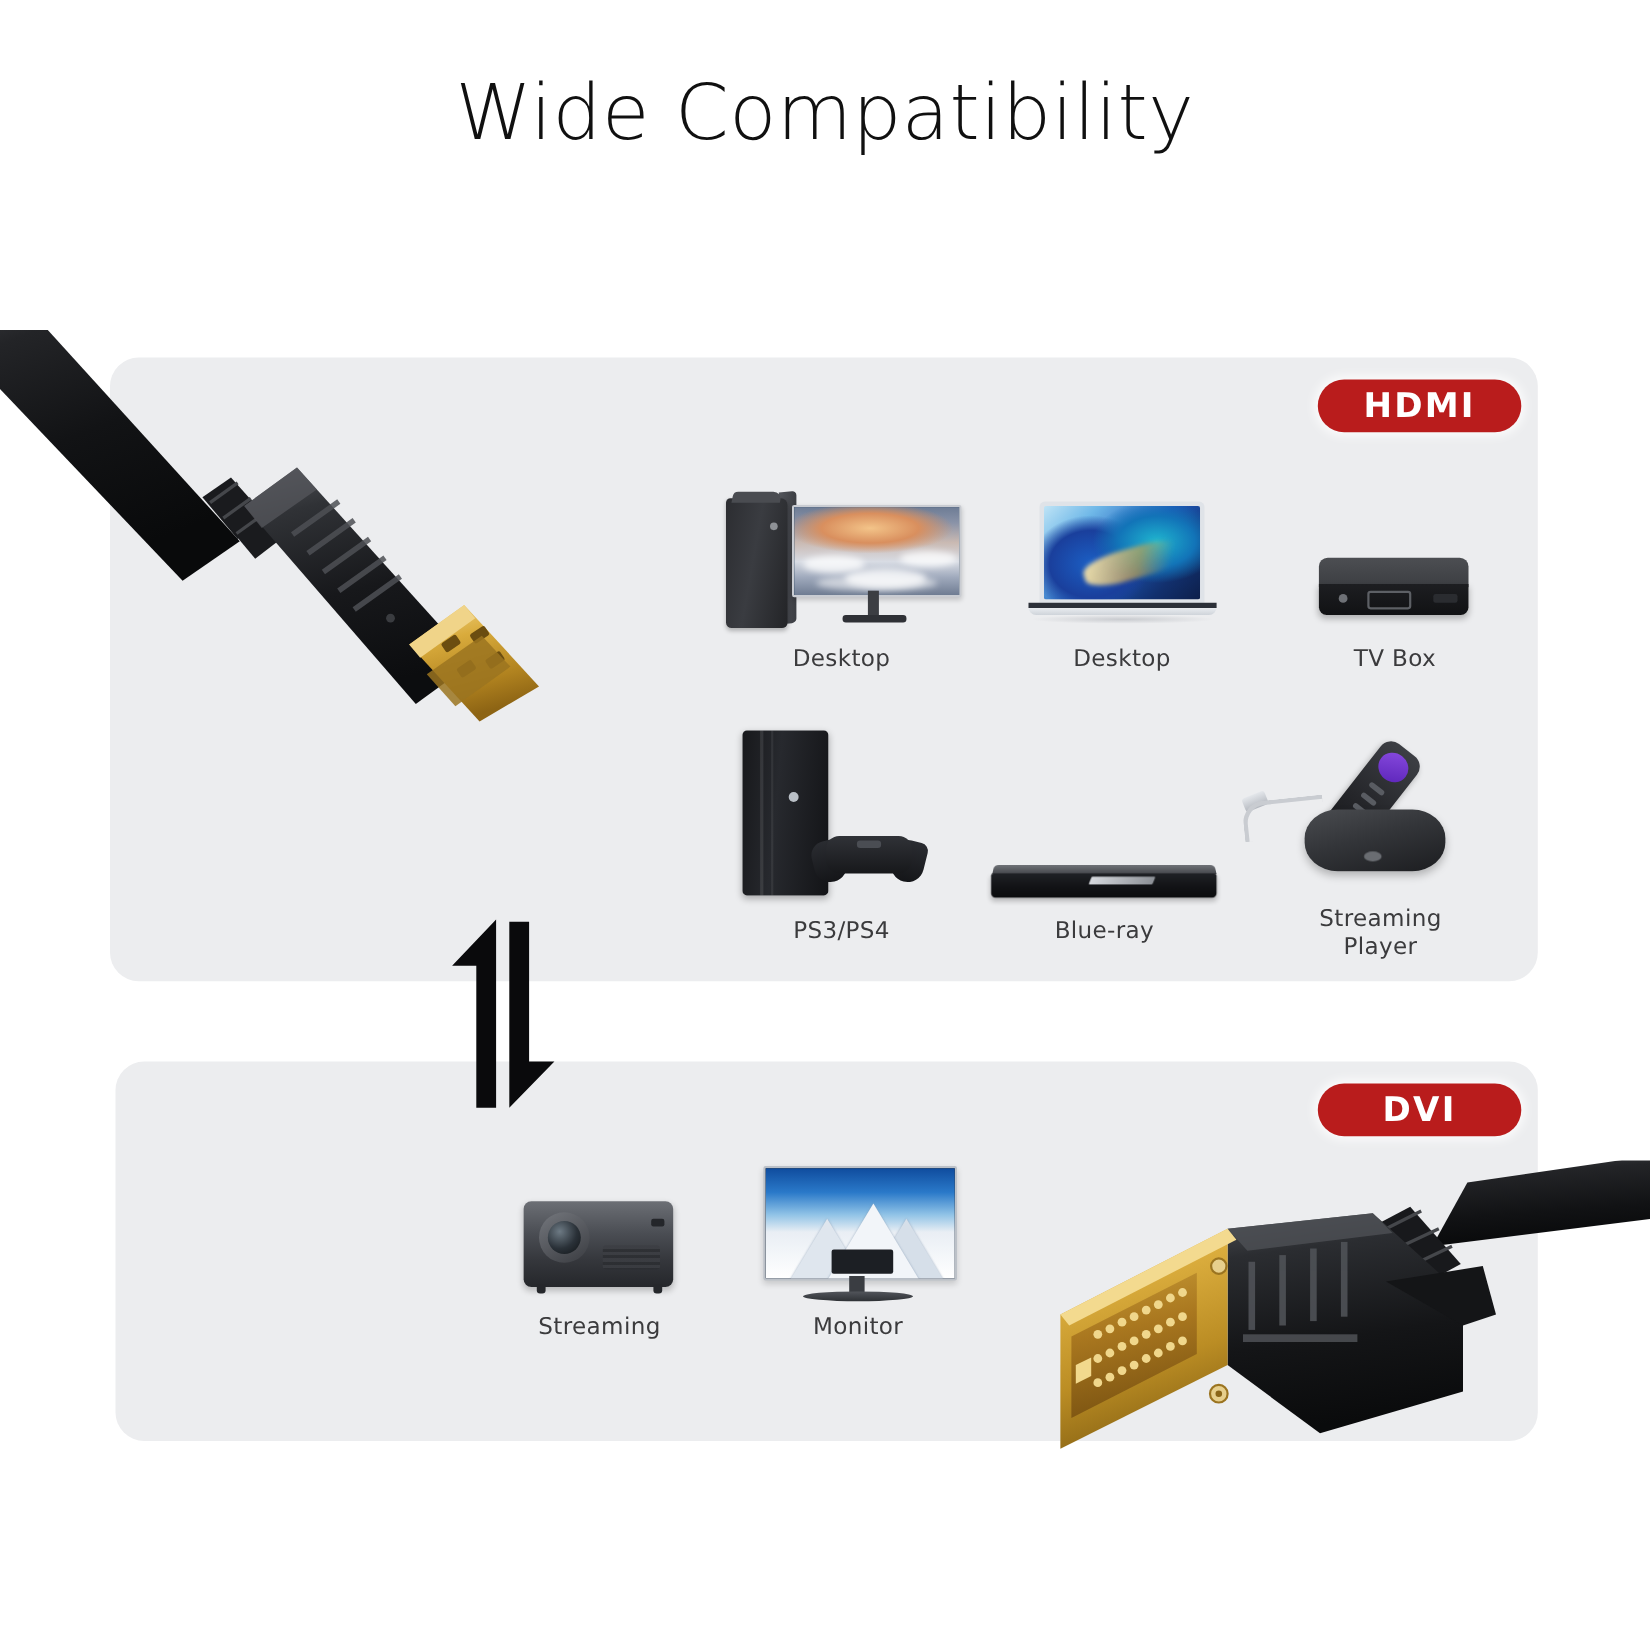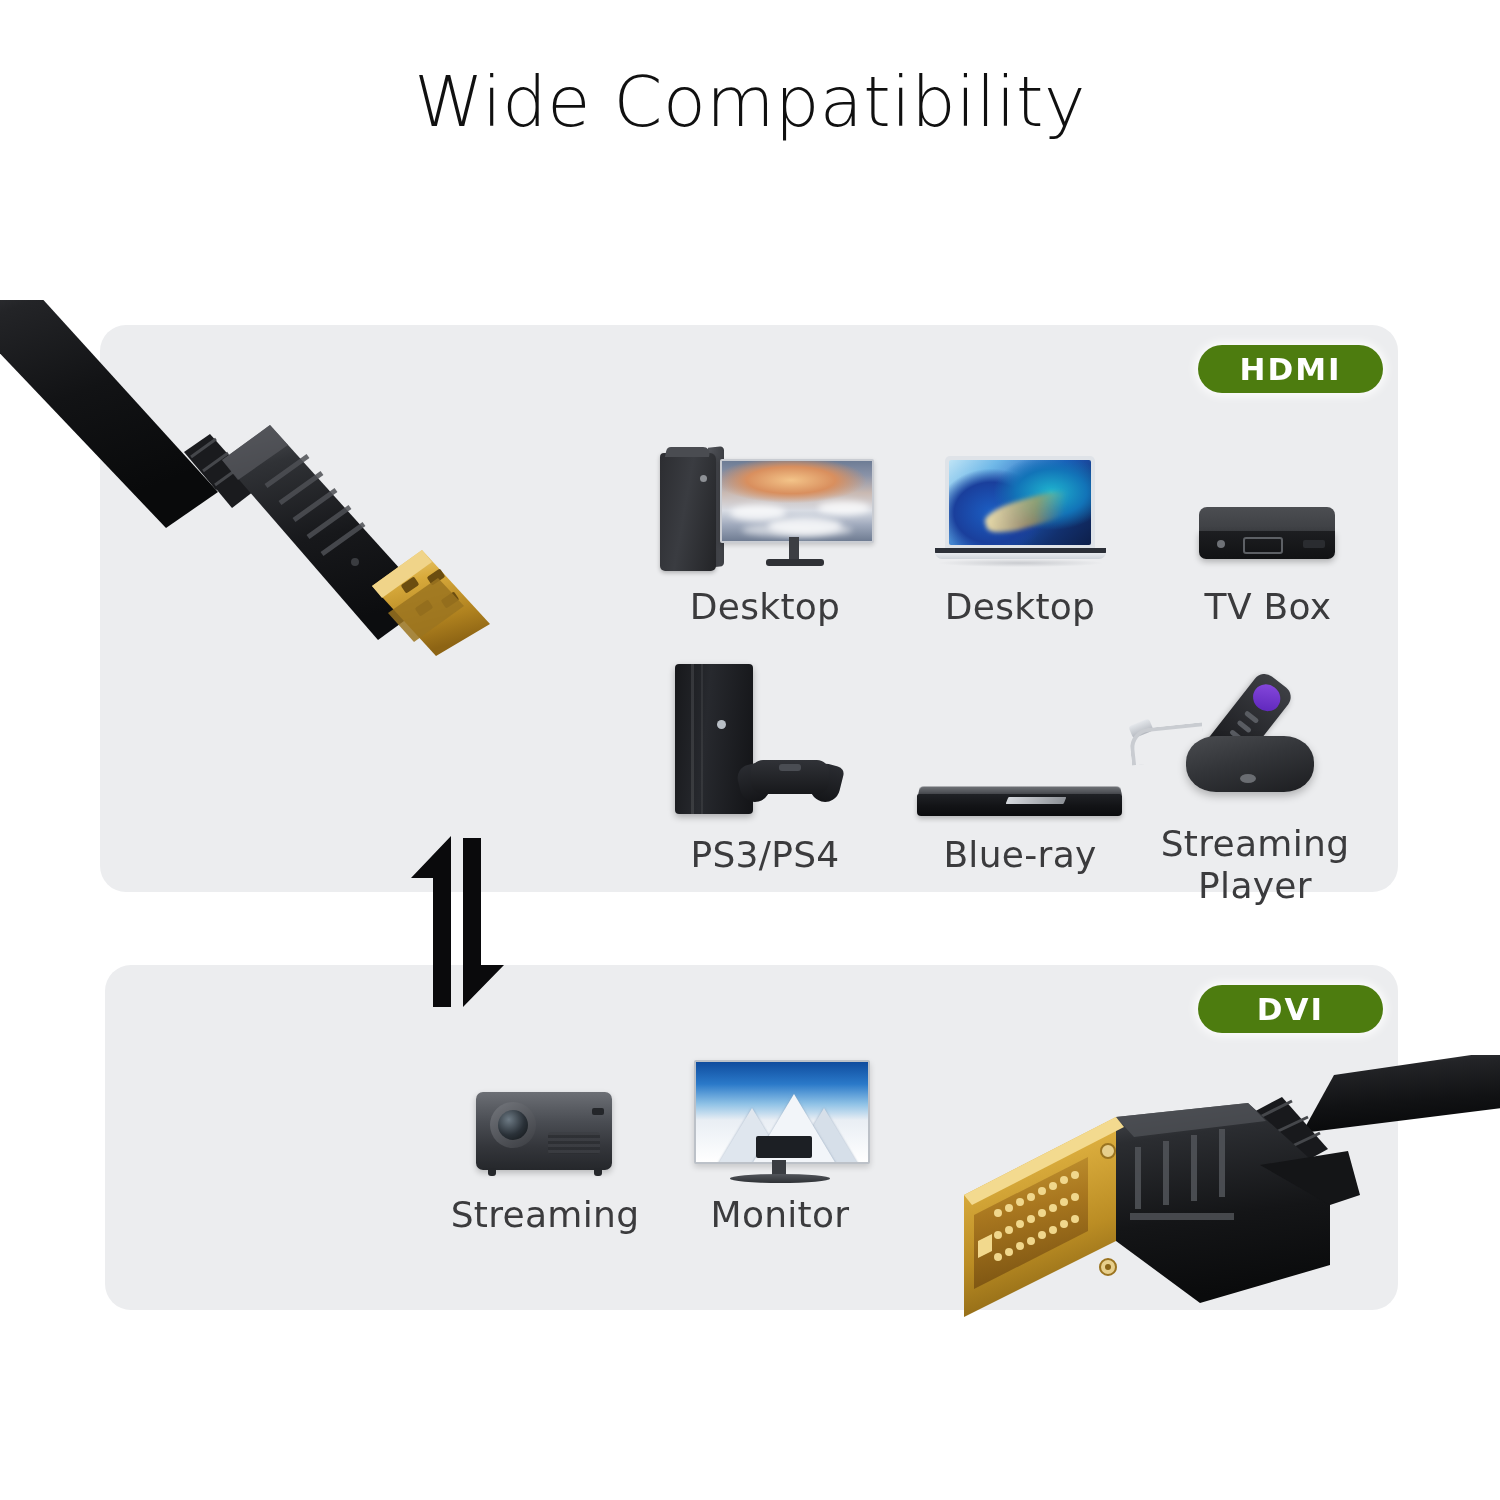--- a/index.html
+++ b/index.html
@@ -54,21 +54,21 @@
     width: 1293px;
     height: 345px;
   }
 
   
   .badge {
     position: absolute;
     display: flex;
     align-items: center;
     justify-content: center;
-    background: #4d7c0f;
+    background: #b91c1c;
     color: #ffffff;
     border-radius: 999px;
     font-family: "DejaVu Sans", sans-serif;
     font-weight: bold;
     letter-spacing: 2px;
     box-shadow: 0 0 10px 3px rgba(255,255,255,0.85);
   }
   #badge-hdmi {
     right: 15px;
     top: 20px;
@@ -92,21 +92,21 @@
   .device-art {
     position: relative;
     width: 100%;
     display: flex;
     align-items: flex-end;
     justify-content: center;
   }
   .device-label {
     margin-top: 6px;
     font-family: "DejaVu Sans", sans-serif;
-    font-size: 36px;
+    font-size: 21px;
     font-weight: 400;
     color: #3b3b3d;
     letter-spacing: 0.3px;
     line-height: 1.18;
     white-space: pre-line;
   }
 
   
   .art { position: relative; }
 
@@ -551,21 +551,21 @@
           <div class="ps-pad-grip-l"></div>
           <div class="ps-pad-grip-r"></div>
           <div class="ps-pad-body"></div>
           <div class="ps-pad-bar"></div>
         </div>
       </div>
     </div>
     <div class="device-label">PS3/PS4</div>
   </div>
 
-  <div class="device" style="left:800px; top:390px; width:240px;">
+  <div class="device" style="left:784px; top:390px; width:240px;">
     <div class="device-art" style="height:113px;">
       <div class="art" id="art-bluray">
         <div class="br-top"></div>
         <div class="br-face"></div>
         <div class="br-tray"></div>
       </div>
     </div>
     <div class="device-label">Blue-ray</div>
   </div>
 

